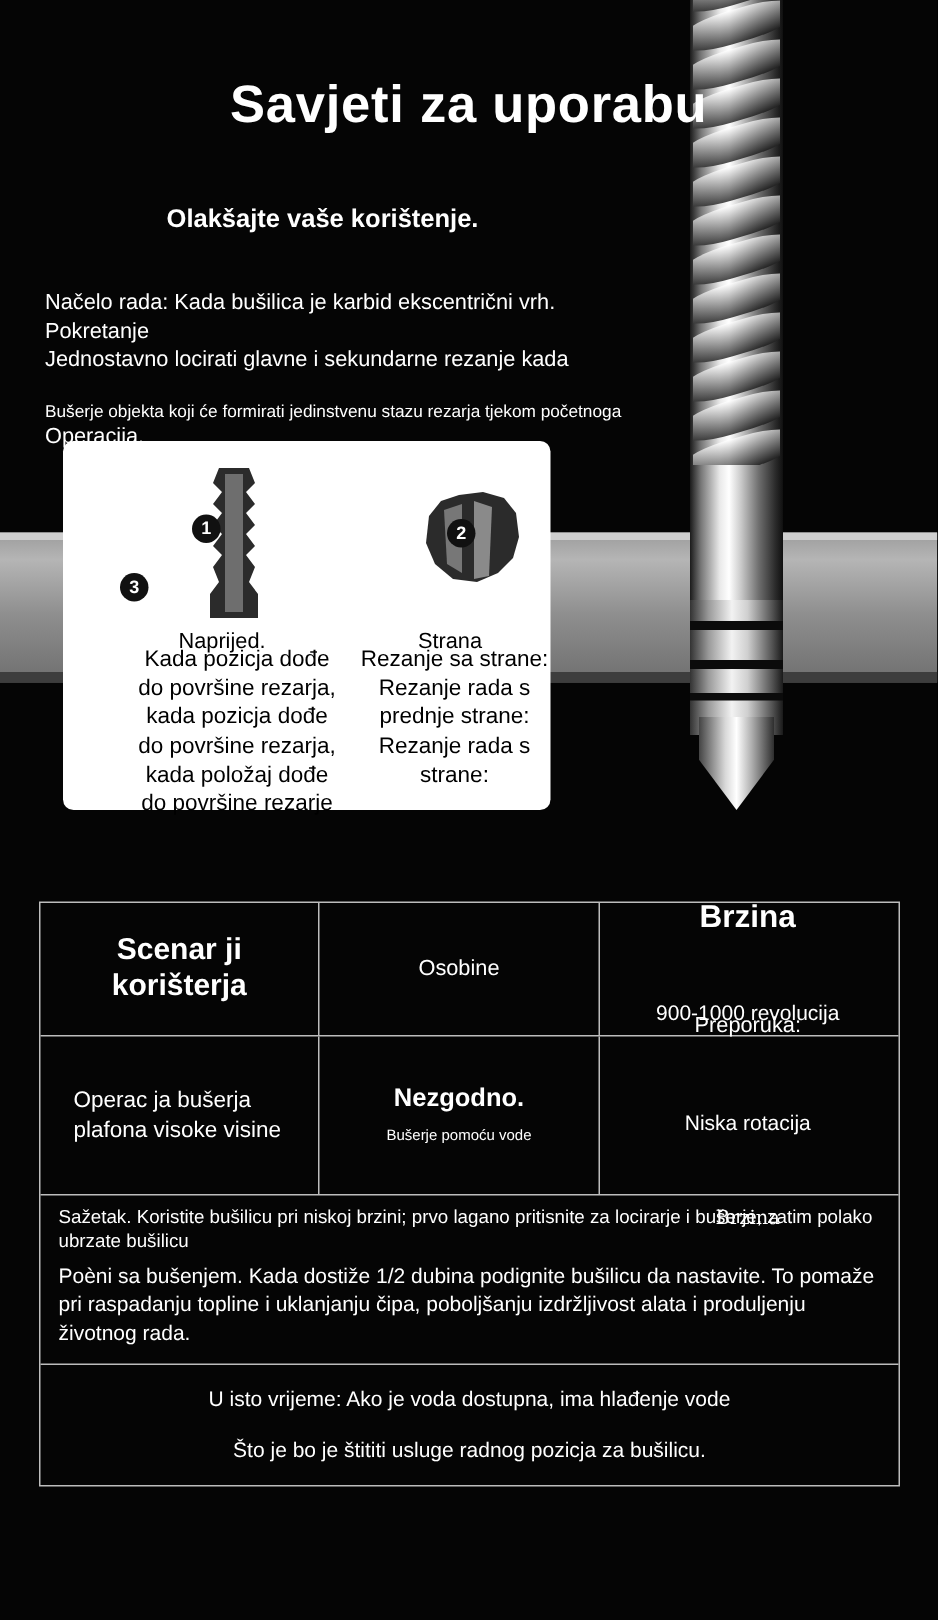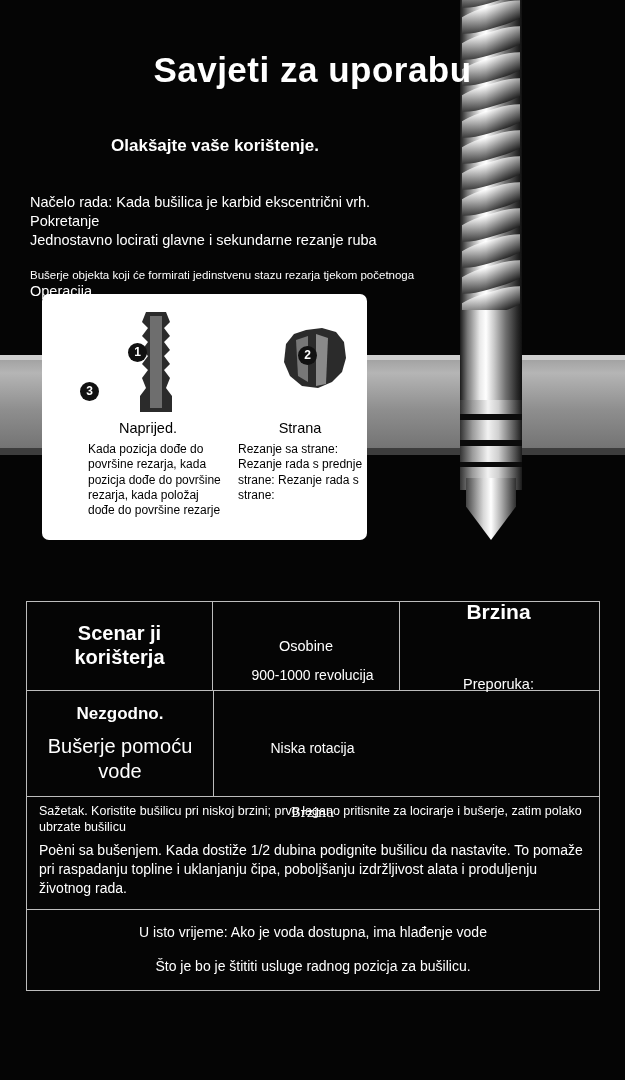--- a/index.html
+++ b/index.html
@@ -42,21 +42,21 @@
   .lead .l4{font-size:11.5px;margin-top:18px;line-height:1.25;}
   .lead .l5{font-size:14.5px;}
 
   
   .card{position:absolute;left:42px;top:294px;width:325px;height:246px;background:#fff;color:#000;border-radius:7px;}
   .bitsrow{position:absolute;left:0;top:10px;width:325px;height:115px;}
   .svgwrap{position:absolute;}
   .cap{position:absolute;top:126px;font-size:14.5px;text-align:center;}
   .cap.a{left:46px;width:120px;}
   .cap.b{left:198px;width:120px;}
-  .desc{position:absolute;top:148px;font-size:12px;line-height:1.28;}
+  .desc{position:absolute;top:136px;font-size:15px;line-height:1.28;text-align:center;}
   .desc.a{left:46px;width:140px;}
   .desc.b{left:196px;width:130px;}
   .badge{position:absolute;width:19px;height:19px;border-radius:50%;background:#111;color:#fff;
     font-size:12px;line-height:19px;text-align:center;font-weight:bold;}
 
   
   .tbl{position:absolute;left:26px;top:601px;width:572px;border:1px solid #bdbdbd;}
   .row{display:flex;}
   .cell{border-right:1px solid #bdbdbd;box-sizing:border-box;padding:6px 8px;text-align:center;}
   .cell:last-child{border-right:none;gap:46px;}
@@ -66,21 +66,21 @@
   .hrow{height:88px;border-bottom:1px solid #bdbdbd;}
   .hrow .cell{display:flex;flex-direction:column;justify-content:center;align-items:center;}
   .h1{font-size:20px;font-weight:bold;line-height:1.18;}
   .h2{font-size:14.5px;}
   .h3a{font-size:21px;font-weight:bold;}
   .h3b{font-size:14.5px;margin-top:6px;}
   .drow{height:105px;border-bottom:1px solid #bdbdbd;}
   .drow .cell{display:flex;flex-direction:column;justify-content:center;align-items:center;}
   .d1{font-size:15px;line-height:1.3;text-align:left;width:100%;padding-left:14px;box-sizing:border-box;}
   .d2a{font-size:17px;font-weight:bold;}
-  .d2b{font-size:20px;margin-top:10px;line-height:1.25;}
+  .d2b{font-size:10px;margin-top:10px;line-height:1.25;}
   .d3a{font-size:14px;}
   .d3b{font-size:14px;margin-top:11px;}
   .d3c{font-size:13px;margin-top:3px;font-family:"DejaVu Serif",serif;}
   .note{border-bottom:1px solid #bdbdbd;padding:7px 12px 11px 12px;}
   .n1{font-size:12.5px;line-height:1.25;}
   .n2{font-size:14px;line-height:1.35;margin-top:6px;}
   .foot{padding:14px 12px 16px 12px;text-align:center;}
   .f1{font-size:14px;}
   .f2{font-size:14px;margin-top:18px;}
 </style>
@@ -117,21 +117,21 @@
       </div>
     </div>
   </div>
 
   <div class="title">Savjeti za uporabu</div>
   <div class="subtitle">Olakšajte vaše korištenje.</div>
 
   <div class="lead">
     <div class="l1">Načelo rada: Kada bušilica je karbid ekscentrični vrh.</div>
     <div class="l2">Pokretanje</div>
-    <div class="l3">Jednostavno locirati glavne i sekundarne rezanje ruba</div>
+    <div class="l3">Jednostavno locirati glavne i sekundarne rezanje kada</div>
     <div class="l4">Bušerje objekta koji će formirati jedinstvenu stazu rezarja tjekom početnoga</div>
     <div class="l5">Operacija.</div>
   </div>
 
   <div class="card">
     <div class="bitsrow">
       <svg class="svgwrap" style="left:78px;top:4px;" width="72" height="112" viewBox="0 0 72 112">
         <path d="M26 4 L46 4 L50 14 L44 20 L50 28 L44 34 L50 42 L44 48 L50 56 L44 62 L50 70 L46 80 L52 88 L52 104 L20 104 L20 88 L26 80 L22 70 L28 62 L22 56 L28 48 L22 42 L28 34 L22 28 L28 20 L22 14 Z" fill="#2b2b2b"></path>
         <path d="M30 8 L42 8 L42 100 L30 100 Z" fill="#6e6e6e"></path>
       </svg>
@@ -157,20 +157,23 @@
       </div>
       <div class="cell c2">
         <div class="h2">Osobine</div>
       </div>
       <div class="cell c3">
         <div class="h3a">Brzina</div>
         <div class="h3b">Preporuka:</div>
       </div>
     </div>
     <div class="row drow">
+      <div class="cell c1">
+        <div class="d1">Operac ja bušerja plafona visoke visine</div>
+      </div>
       <div class="cell c2">
         <div class="d2a">Nezgodno.</div>
         <div class="d2b">Bušerje pomoću vode</div>
       </div>
       <div class="cell c3">
         <div class="d3a">900-1000 revolucija</div>
         <div class="d3b">Niska rotacija</div>
         <div class="d3c">Brzina</div>
       </div>
     </div>

